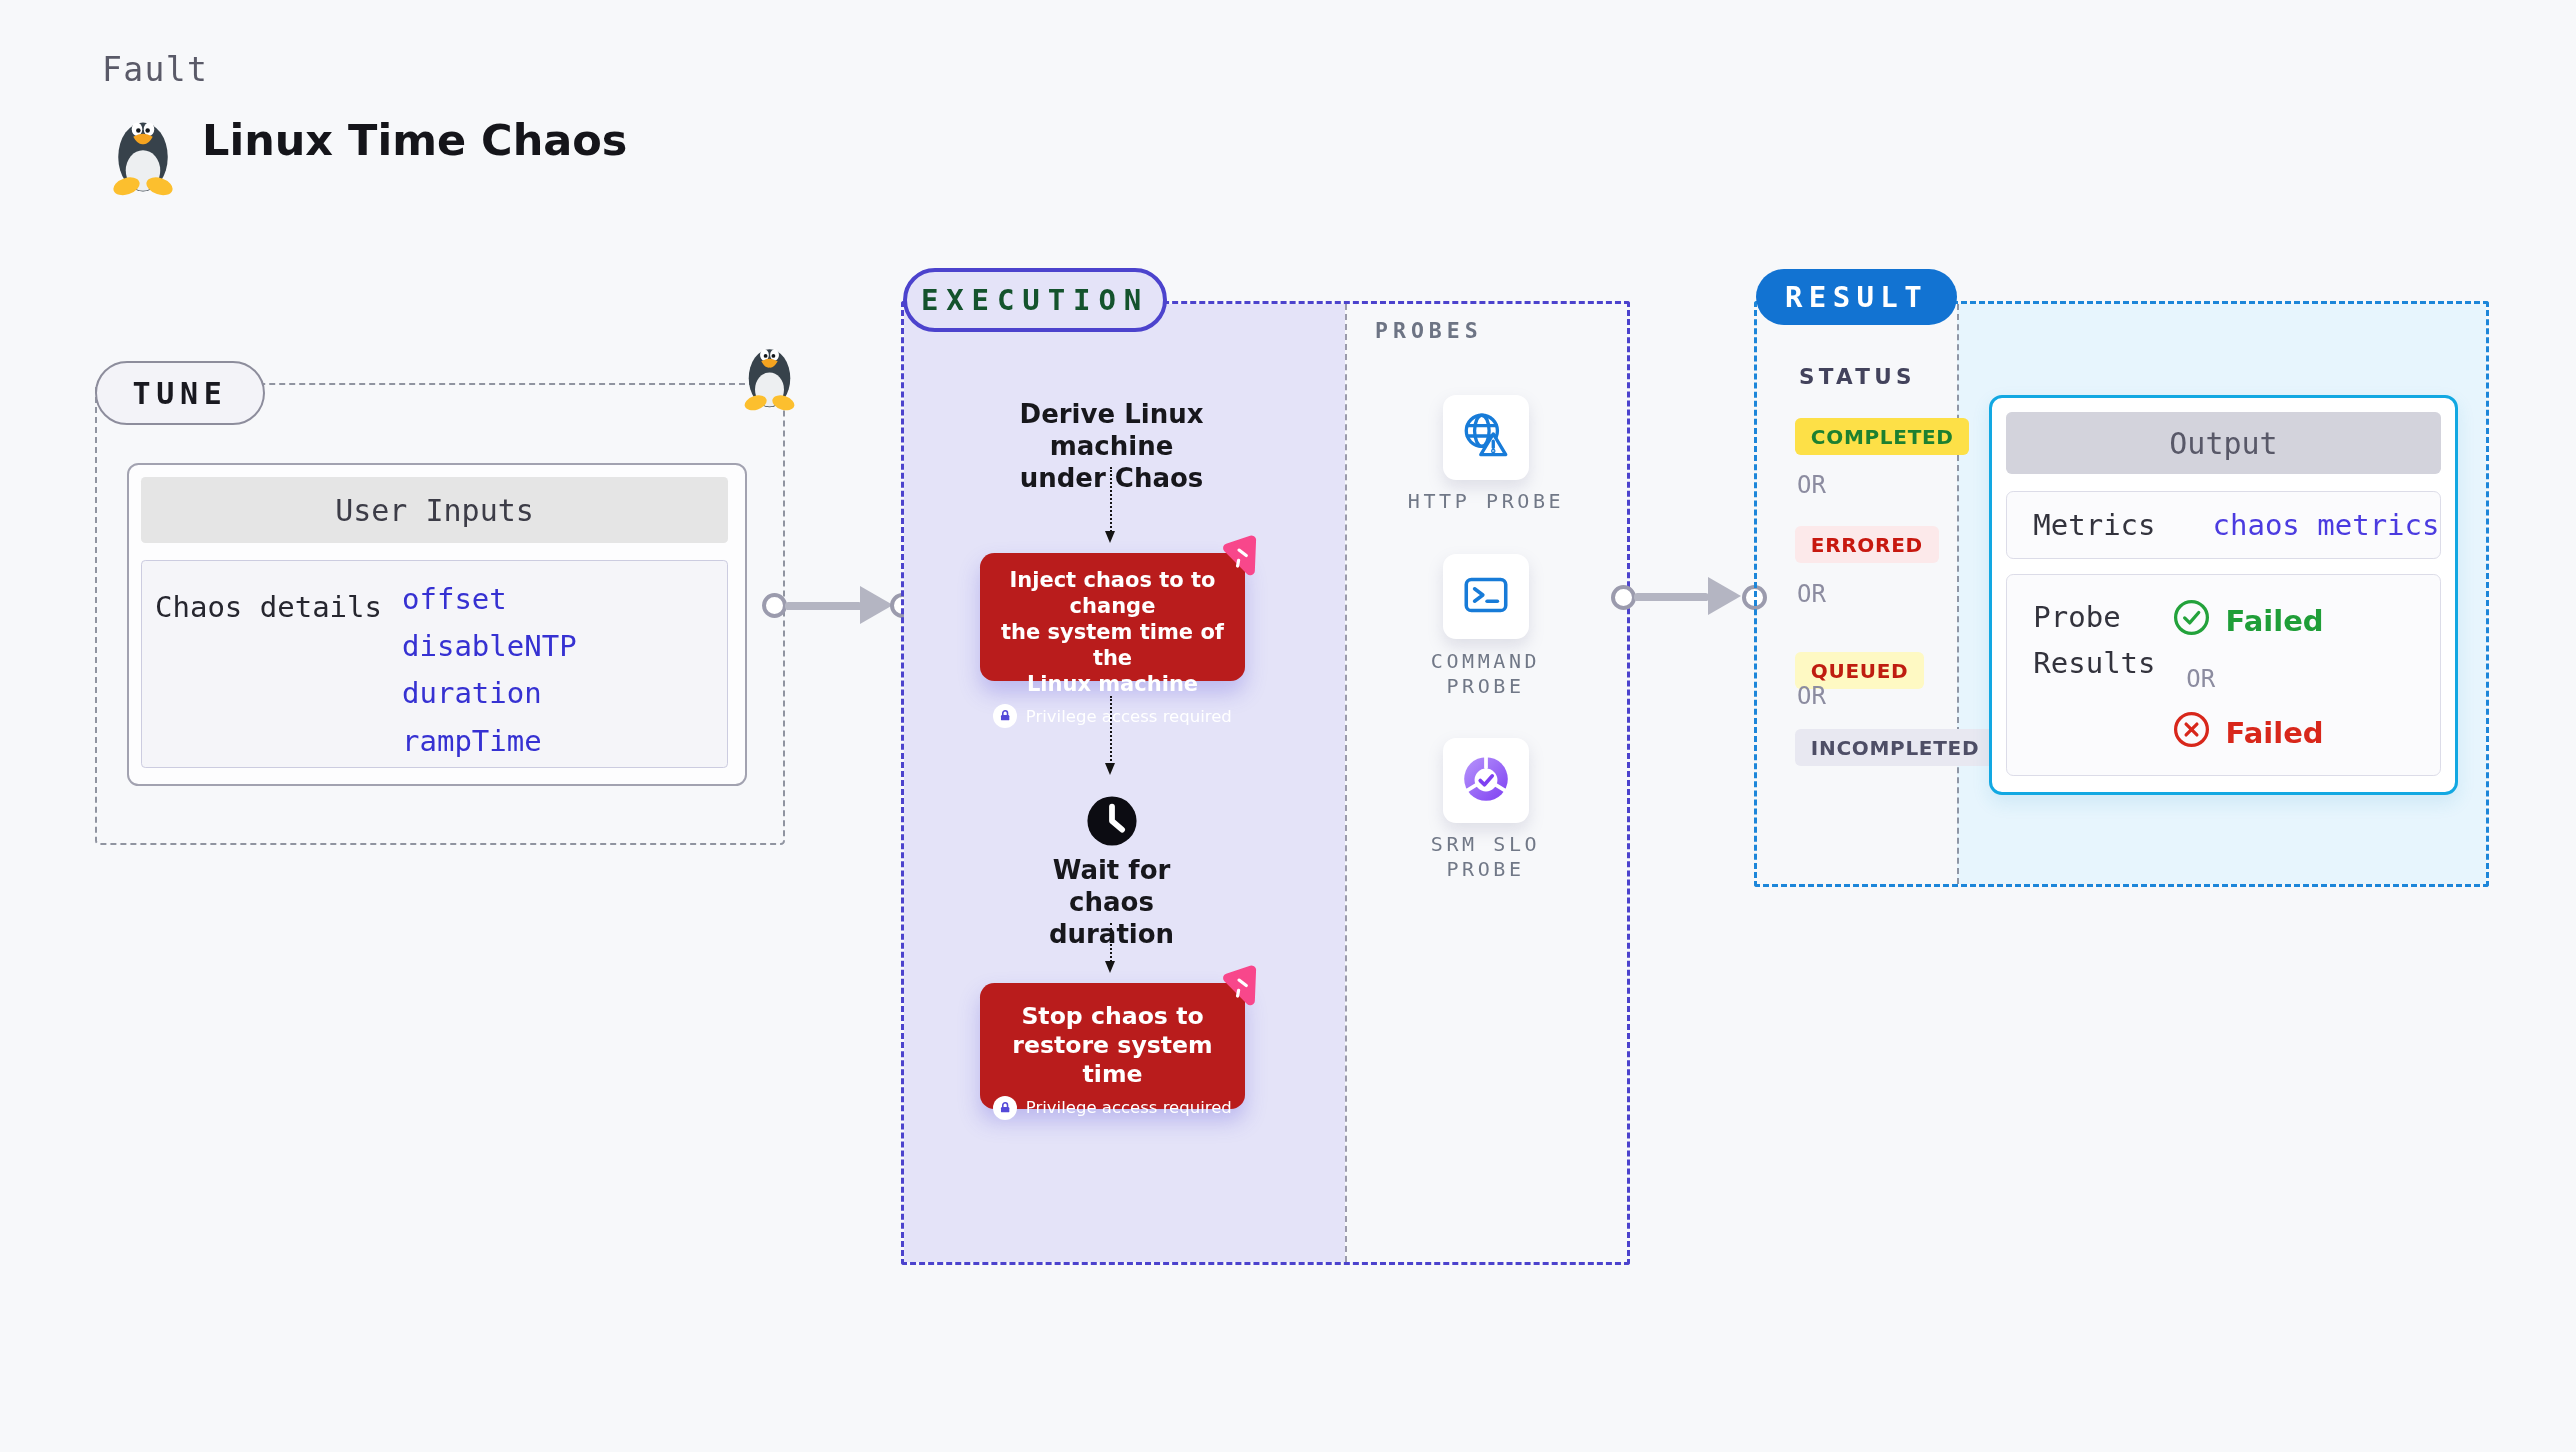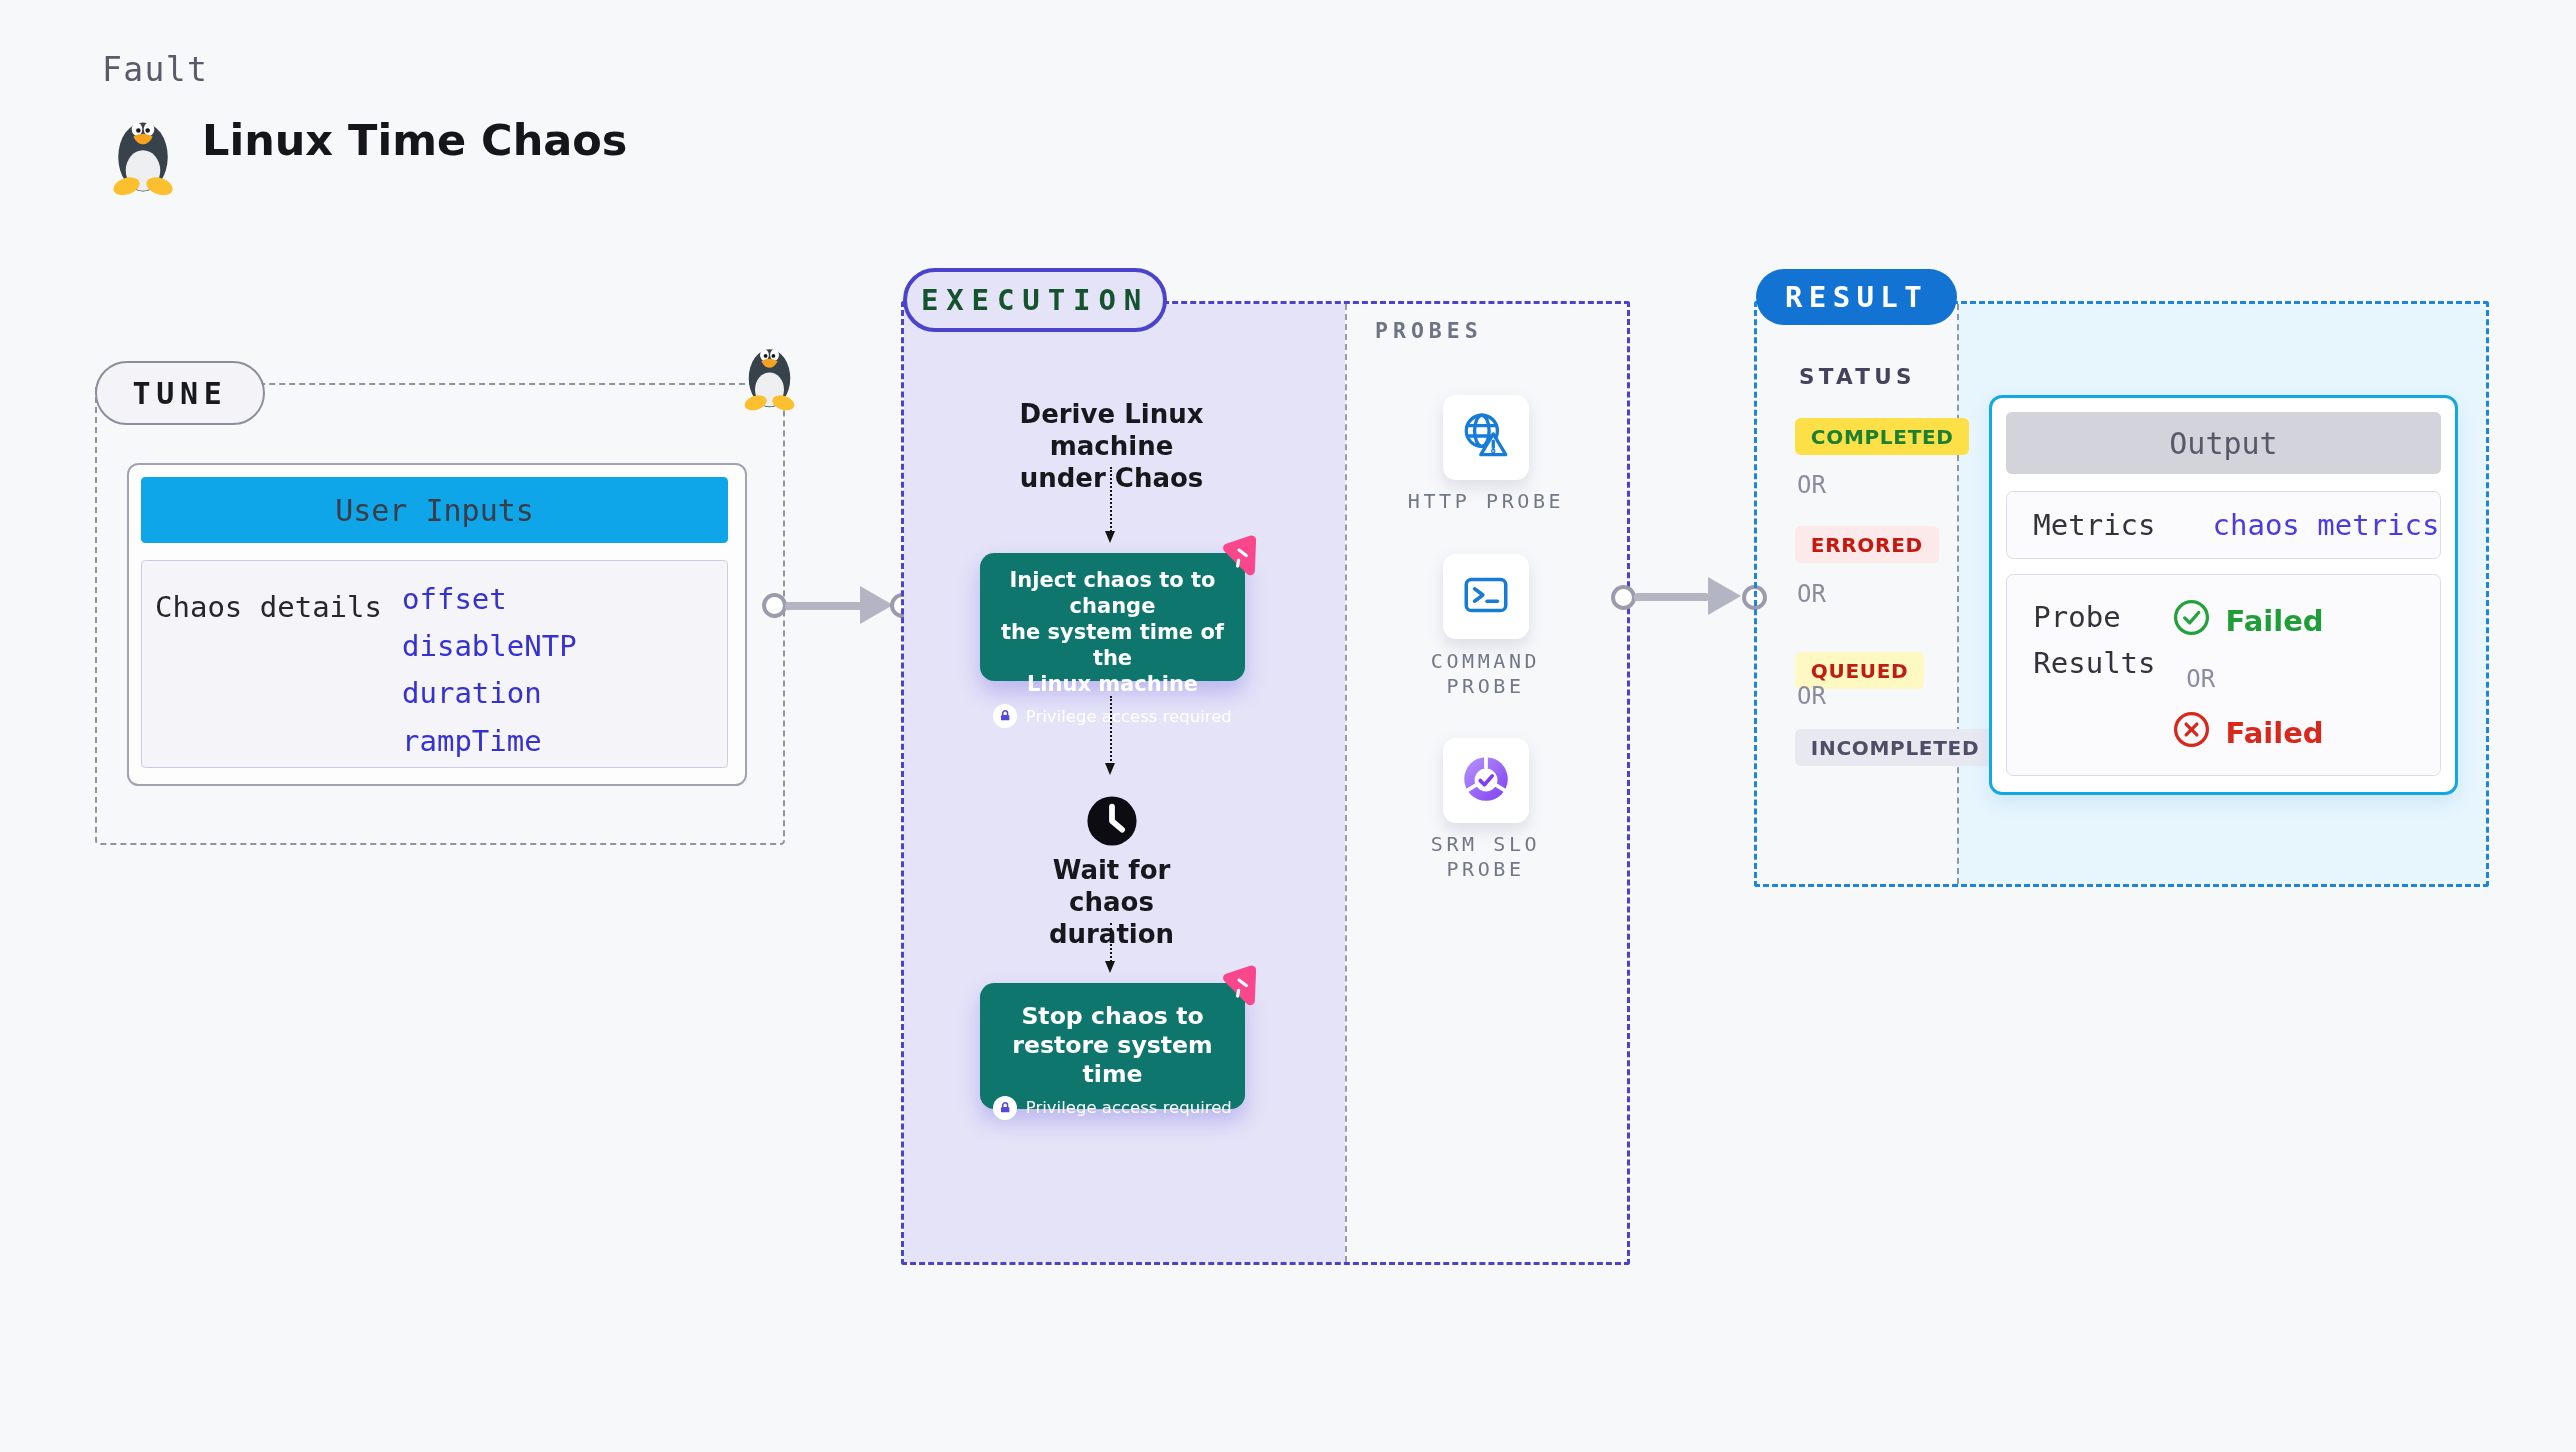--- a/index.html
+++ b/index.html
@@ -13,42 +13,42 @@
   .tux-header{left:105px;top:109px;width:76px;height:87px;}
   .page-title{left:202px;top:115px;font-size:43px;font-weight:bold;color:#15151a;}
 
   
   .tune-region{left:95px;top:383px;width:686px;height:458px;border:2.9px dashed #9094a0;border-radius:4.3px;}
   .pill{display:flex;align-items:center;justify-content:center;border-radius:34px;font-weight:bold;}
   .tune-pill{left:95px;top:361px;width:166px;height:60px;background:#f3f3f8;border:2.9px solid #8d8d9c;
              font-size:30px;color:#191920;letter-spacing:5.7px;}
   .tux-small{left:738px;top:338px;width:63px;height:73px;}
   .ui-card{left:127px;top:463px;width:616px;height:319px;background:#fdfdfe;border:2.9px solid #a2a2b0;border-radius:11.5px;}
-  .ui-header{left:141px;top:477px;width:587px;height:66px;background:#0ea5e9;border-radius:4.3px;
+  .ui-header{left:141px;top:477px;width:587px;height:66px;background:#e5e5e5;border-radius:4.3px;
              display:flex;align-items:center;justify-content:center;font-size:30px;color:#3c3c47;}
   .ui-panel{left:141px;top:560px;width:585px;height:206px;background:#f5f5f9;border:1.4px solid #cccce0;border-radius:4.3px;}
   .chaos-label{left:155px;top:590px;font-size:29px;color:#26262f;}
   .tune-val{left:402px;font-size:29px;color:#3631d2;}
 
   
   .node{width:17px;height:17px;background:#fff;border:4.3px solid #9b9bad;border-radius:50%;}
   .hline{height:7.9px;background:#b4b5c2;border-radius:3.6px;}
   .harrow{width:0;height:0;border-top:19.3px solid transparent;border-bottom:19.3px solid transparent;
           border-left:33px solid #b4b5c2;}
 
   
   .exec-region{left:901px;top:301px;width:723px;height:958px;border:3.6px dashed #4c43cd;border-radius:2.9px;}
   .exec-fill{position:absolute;left:0;top:0;bottom:0;width:441px;background:#e4e3f8;}
   .probes-divider{position:absolute;left:441px;top:0;bottom:0;width:0;border-left:2.9px dashed #9b9bab;}
   .exec-pill{left:903px;top:268px;width:256px;height:56px;background:#e4e3f8;border:4.3px solid #4c43cd;
              font-size:29px;color:#14532d;letter-spacing:7.9px;}
   .flow-text{font-weight:bold;color:#17171c;font-size:26px;line-height:32px;text-align:center;}
   .varrow{width:0;border-left:2.9px dotted #141414;}
   .varrow::after{content:"";position:absolute;left:-7.2px;bottom:-12px;border:5.7px solid transparent;border-top:12px solid #141414;}
-  .chaos-box{width:265px;background:#0f766e;border-radius:14.3px;box-shadow:0 11.5px 21.5px rgba(84,73,216,.28);
+  .chaos-box{width:265px;background:#b91c1c;border-radius:14.3px;box-shadow:0 11.5px 21.5px rgba(84,73,216,.28);
              color:#fff;text-align:center;}
   .chaos-box .lines{font-weight:bold;}
   .lock-row{display:flex;align-items:center;justify-content:center;gap:8.6px;margin-top:7.2px;}
   .lock-circle{width:24px;height:24px;background:#fff;border-radius:50%;display:flex;align-items:center;justify-content:center;}
   .lock-note{font-size:16.5px;color:#fff;}
   .pink-ic{position:absolute;right:-18.6px;top:-17px;width:44px;height:44px;transform:rotate(-8deg);}
   .clock{left:1086px;top:795px;width:52px;height:52px;}
 
   
   .probes-label{left:1375px;top:318px;font-size:21.5px;font-weight:bold;color:#6d7484;letter-spacing:5px;}

